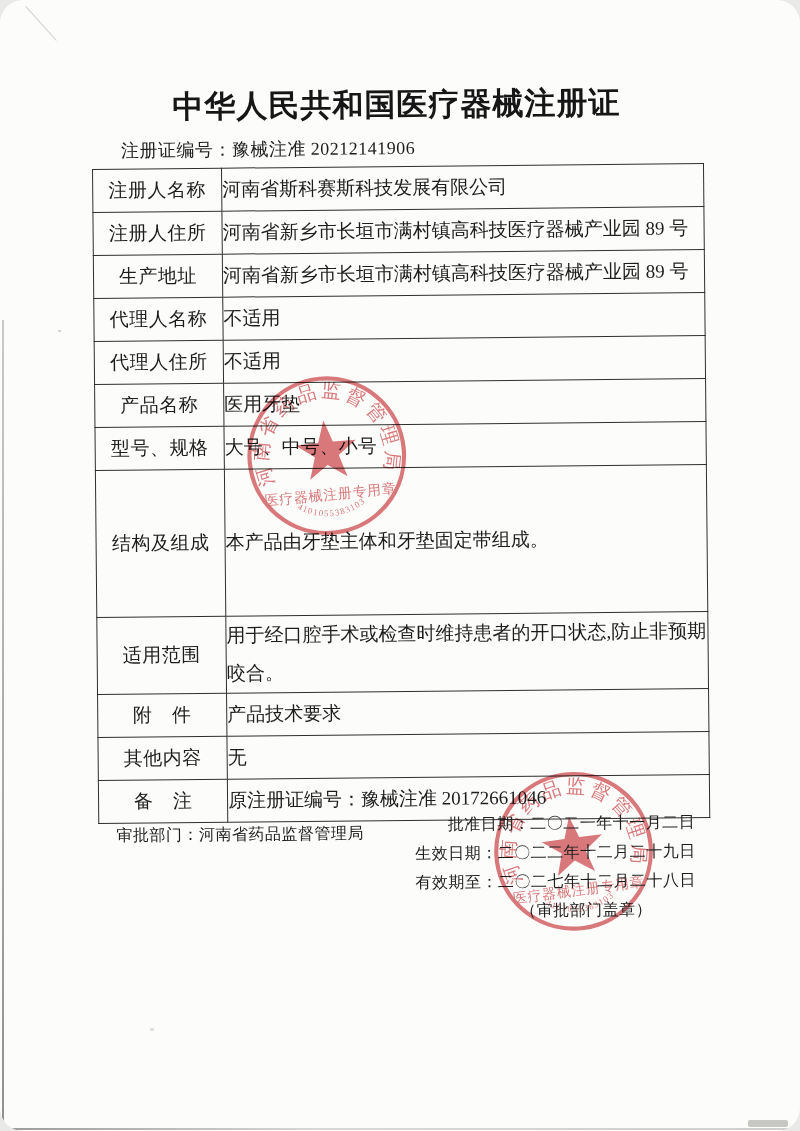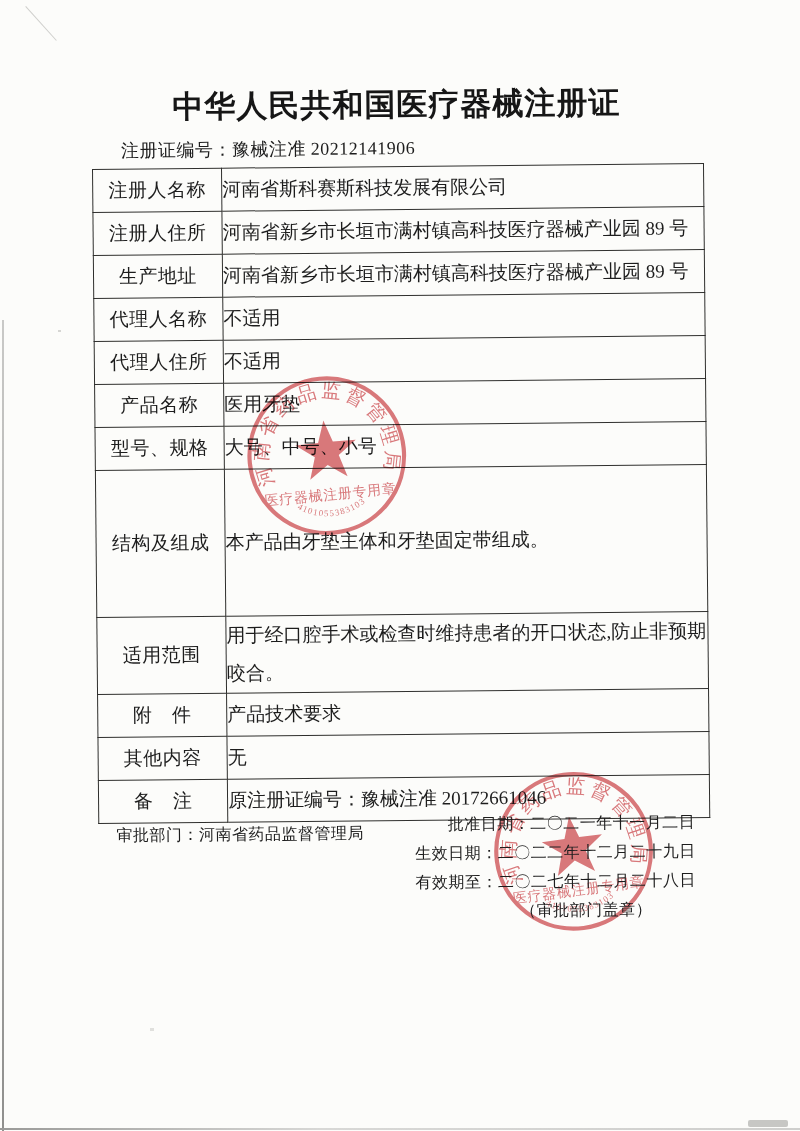--- a/index.html
+++ b/index.html
@@ -7,20 +7,21 @@
     width:800px;height:1131px;overflow:hidden;
     background:#e9e9e7;
     font-family:"Liberation Serif","DejaVu Serif",serif;
     color:#1d1d1d;
     -webkit-font-smoothing:antialiased;
   }
   .page{
     position:relative;width:800px;height:1131px;
     background:#fcfcfa;
     overflow:hidden;
+    border-radius:23px;
   }
   
   .edge-left{position:absolute;left:2px;top:320px;bottom:0;width:2px;
     background:linear-gradient(#c9c9c7, #8f8f8d);}
   .edge-bottom{position:absolute;left:0;bottom:1px;height:2px;width:100%;
     background:linear-gradient(90deg,#9a9a98,#d8d8d6 40%, #cfcfcd);}
   .smudge-br{position:absolute;right:12px;bottom:4px;width:40px;height:7px;
     background:#b9b9b7;border-radius:2px;opacity:.8;}
   .scratch-tl{position:absolute;left:26px;top:6px;width:46px;height:1px;
     background:#cfcfcc;transform:rotate(48deg);transform-origin:left top;}

